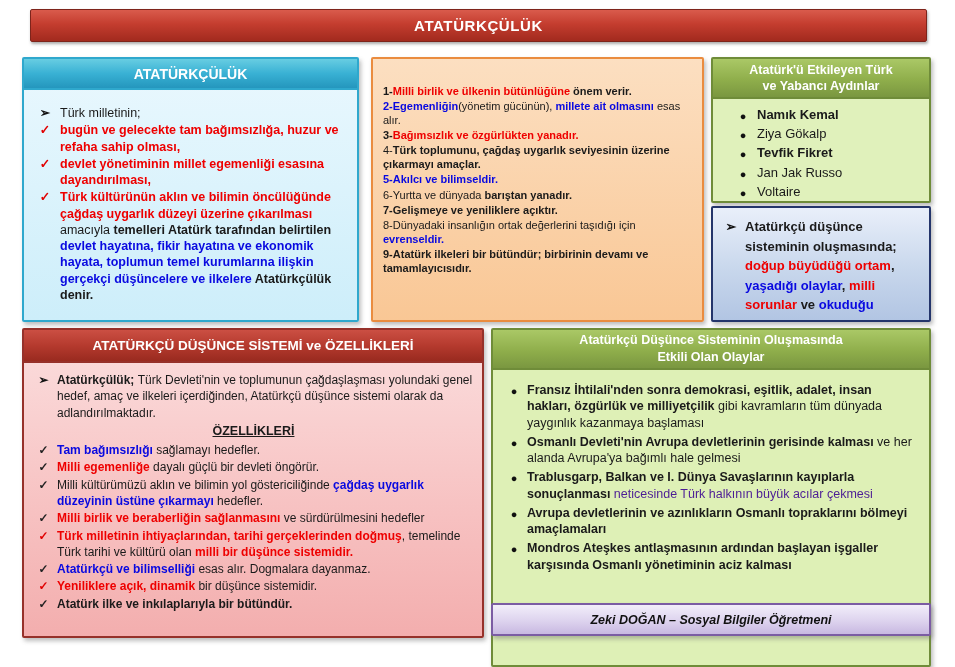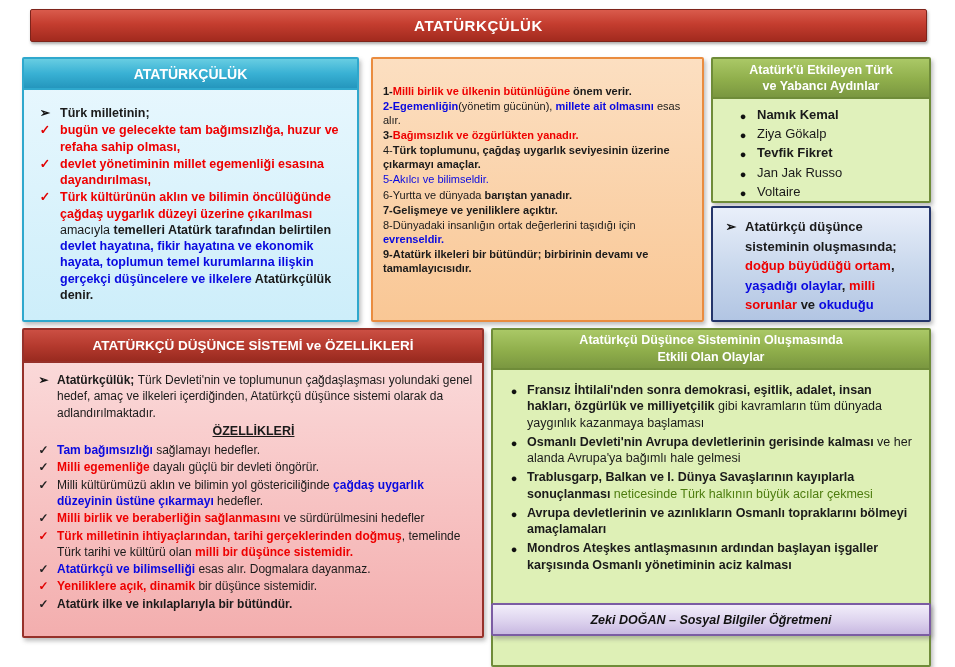--- a/index.html
+++ b/index.html
@@ -81,21 +81,21 @@
     <span>ATATÜRKÇÜLÜK</span>
   </div>
 
   <section class="box box-a">
     <div class="hd hd-a">
       <span>ATATÜRKÇÜLÜK</span>
     </div>
     <div class="bd bd-a">
         <div class="li">
           <span class="marker" style="color: rgb(17, 17, 17);">➢</span>
-          <span class="li-text"><span style="color: rgb(26, 26, 26); font-weight: bold;">Türk milletinin;</span></span>
+          <span class="li-text"><span style="color: rgb(26, 26, 26); font-weight: normal;">Türk milletinin;</span></span>
         </div>
         <div class="li">
           <span class="marker" style="color: rgb(224, 0, 0);">✓</span>
           <span class="li-text"><span style="color: rgb(238, 0, 0); font-weight: bold;">bugün ve gelecekte tam bağımsızlığa, huzur ve refaha sahip olması,</span></span>
         </div>
         <div class="li">
           <span class="marker" style="color: rgb(224, 0, 0);">✓</span>
           <span class="li-text"><span style="color: rgb(238, 0, 0); font-weight: bold;">devlet yönetiminin millet egemenliği esasına dayandırılması,</span></span>
         </div>
         <div class="li">
@@ -113,21 +113,21 @@
         <div class="li">
           <span class="li-text"><span style="color: rgb(9, 9, 224); font-weight: bold;">2-Egemenliğin</span><span style="color: rgb(26, 26, 26);">(yönetim gücünün), </span><span style="color: rgb(9, 9, 224); font-weight: bold;">millete ait olmasını </span><span style="color: rgb(26, 26, 26);">esas alır.</span></span>
         </div>
         <div class="li">
           <span class="li-text"><span style="color: rgb(26, 26, 26); font-weight: bold;">3-</span><span style="color: rgb(238, 0, 0); font-weight: bold;">Bağımsızlık ve özgürlükten yanadır.</span></span>
         </div>
         <div class="li">
           <span class="li-text"><span style="color: rgb(26, 26, 26);">4-</span><span style="color: rgb(26, 26, 26); font-weight: bold;">Türk toplumunu, çağdaş uygarlık seviyesinin üzerine çıkarmayı amaçlar.</span></span>
         </div>
         <div class="li">
-          <span class="li-text"><span style="color: rgb(9, 9, 224); font-weight: normal;">5-Akılcı ve bilimseldir.</span></span>
+          <span class="li-text"><span style="color: rgb(9, 9, 224); font-weight: bold;">5-Akılcı ve bilimseldir.</span></span>
         </div>
         <div class="li">
           <span class="li-text"><span style="color: rgb(26, 26, 26);">6-Yurtta ve dünyada </span><span style="color: rgb(26, 26, 26); font-weight: bold;">barıştan yanadır.</span></span>
         </div>
         <div class="li">
           <span class="li-text"><span style="color: rgb(26, 26, 26); font-weight: bold;">7-Gelişmeye ve yeniliklere açıktır.</span></span>
         </div>
         <div class="li">
           <span class="li-text"><span style="color: rgb(26, 26, 26);">8-Dünyadaki insanlığın ortak değerlerini taşıdığı için </span><span style="color: rgb(9, 9, 224); font-weight: bold;">evrenseldir.</span></span>
         </div>
@@ -232,21 +232,21 @@
         <div class="li">
           <span class="marker" style="color: rgb(17, 17, 17);">●</span>
           <span class="li-text"><span style="color: rgb(26, 26, 26); font-weight: bold;">Fransız İhtilali'nden sonra demokrasi, eşitlik, adalet, insan hakları, özgürlük ve milliyetçilik </span><span style="color: rgb(26, 26, 26);">gibi kavramların tüm dünyada yaygınlık kazanmaya başlaması</span></span>
         </div>
         <div class="li">
           <span class="marker" style="color: rgb(17, 17, 17);">●</span>
           <span class="li-text"><span style="color: rgb(26, 26, 26); font-weight: bold;">Osmanlı Devleti'nin Avrupa devletlerinin gerisinde kalması </span><span style="color: rgb(26, 26, 26);">ve her alanda Avrupa'ya bağımlı hale gelmesi</span></span>
         </div>
         <div class="li">
           <span class="marker" style="color: rgb(17, 17, 17);">●</span>
-          <span class="li-text"><span style="color: rgb(26, 26, 26); font-weight: bold;">Trablusgarp, Balkan ve I. Dünya Savaşlarının kayıplarla sonuçlanması </span><span style="color: #4d7c0f;">neticesinde Türk halkının büyük acılar çekmesi</span></span>
+          <span class="li-text"><span style="color: rgb(26, 26, 26); font-weight: bold;">Trablusgarp, Balkan ve I. Dünya Savaşlarının kayıplarla sonuçlanması </span><span style="color: #4c1d95;">neticesinde Türk halkının büyük acılar çekmesi</span></span>
         </div>
         <div class="li">
           <span class="marker" style="color: rgb(17, 17, 17);">●</span>
           <span class="li-text"><span style="color: rgb(26, 26, 26); font-weight: bold;">Avrupa devletlerinin ve azınlıkların Osmanlı topraklarını bölmeyi amaçlamaları</span></span>
         </div>
         <div class="li">
           <span class="marker" style="color: rgb(17, 17, 17);">●</span>
           <span class="li-text"><span style="color: rgb(26, 26, 26); font-weight: bold;">Mondros Ateşkes antlaşmasının ardından başlayan işgaller karşısında Osmanlı yönetiminin aciz kalması</span></span>
         </div>
       </div>

